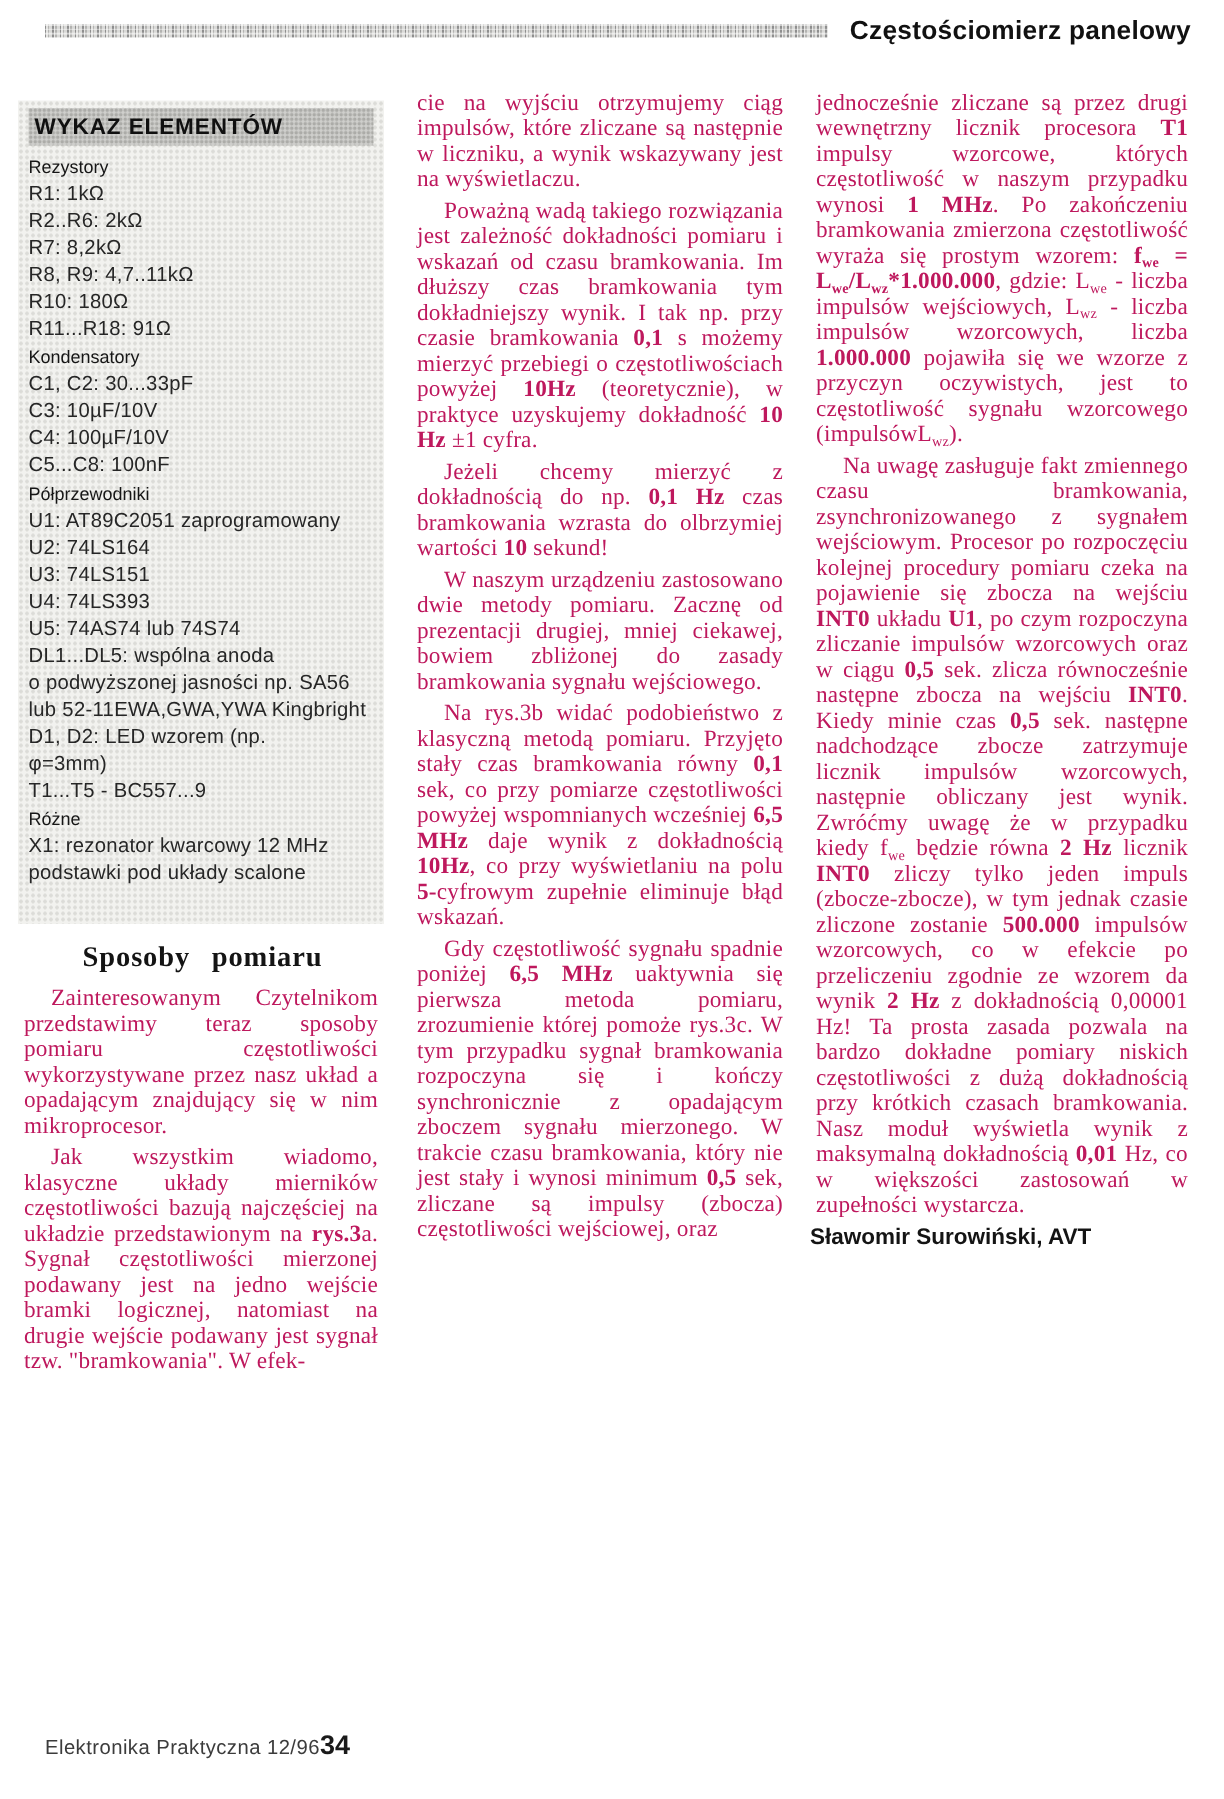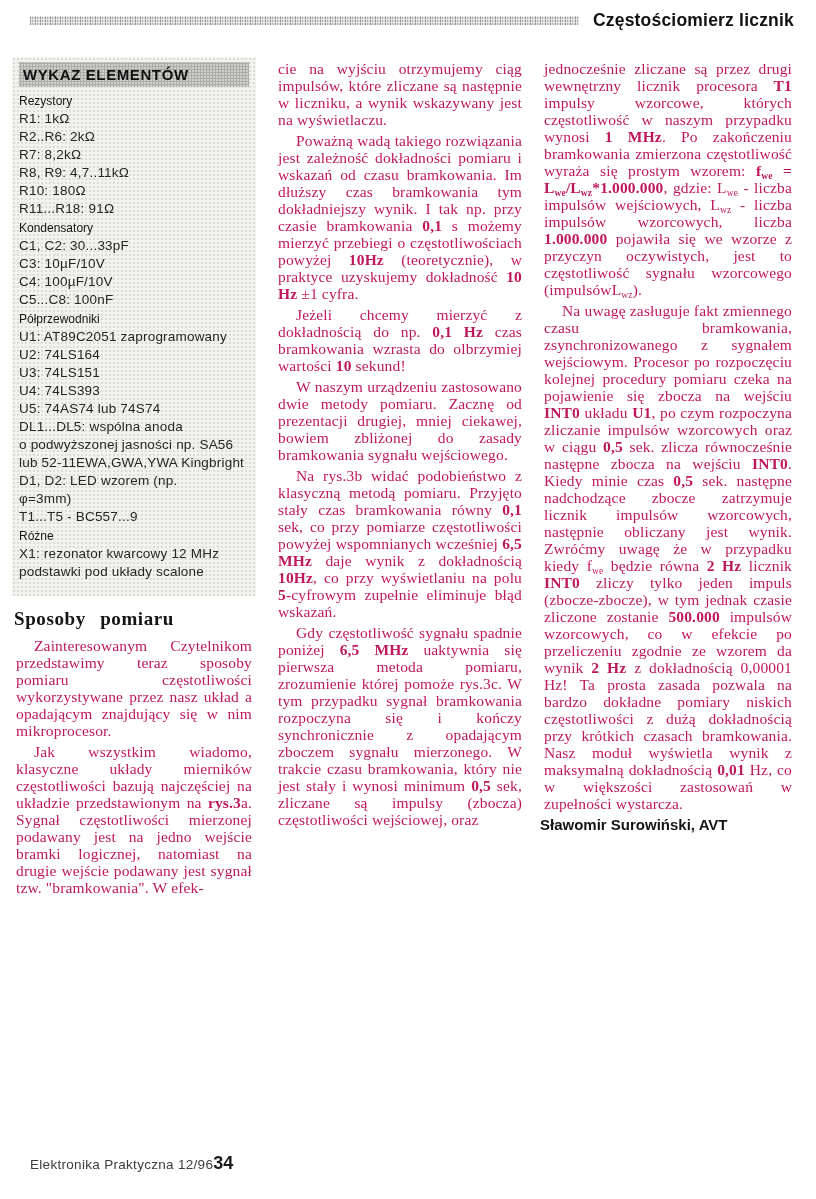--- a/index.html
+++ b/index.html
@@ -27,54 +27,54 @@
   .para{margin:4px;font-size:15.5px;line-height:17px;text-align:justify;
     letter-spacing:.15px;color:#be185d;}
   .para.indent{text-indent:18px;}
   .bold{font-weight:bold;}
   sub{font-size:9.5px;line-height:0;vertical-align:-3px;}
   
   .parts-box{
     background-color:#f2f2ef;
     background-image:radial-gradient(circle, rgba(140,140,132,.22) 1px, transparent 1.45px);
     background-size:4px 4px;
-    padding:5px 7px 15px 7px;margin-top:1px;
+    padding:5px 7px 25px 7px;margin-top:11px;
     font-family:"Liberation Sans",sans-serif;
   }
   .parts-title{
     font-weight:bold;font-size:15px;letter-spacing:.6px;color:#101010;
     background-color:#cfcfcc;
     background-image:radial-gradient(circle, rgba(90,90,85,.3) 1px, transparent 1.4px);
     background-size:3px 3px;
     padding:4px 8px 4px 4px;margin-bottom:5px;
   }
   .parts-heading{font-weight:normal;font-size:12px;line-height:18px;color:#161616;margin-top:1px;}
   .parts-line{font-size:13.5px;line-height:18px;color:#262626;letter-spacing:.2px;}
   
   .section-heading{
     font-family:"Liberation Serif",serif;font-weight:bold;
     font-size:19px;margin:12px 0 7px 2px;color:#141414;
-    letter-spacing:.6px;word-spacing:9px;
+    letter-spacing:.6px;word-spacing:9px;text-align:center;
   }
   
   .byline{font-family:"Liberation Sans",sans-serif;font-weight:bold;
     font-size:15px;line-height:18px;margin-top:2px;color:#141414;}
   
   .page-footer{position:absolute;left:30px;right:24px;top:1153px;
     display:flex;justify-content:flex-start;align-items:baseline;
     font-family:"Liberation Sans",sans-serif;}
   .journal-name{font-size:13.5px;color:#3c3c3c;letter-spacing:.3px;}
   .page-num{font-weight:bold;font-size:18px;color:#1a1a1a;}
 </style>
 </head>
 <body>
 
 <header class="page-header">
   <div class="hatch-rule"></div>
-  <div class="running-title">Częstościomierz licznik</div>
+  <div class="running-title">Częstościomierz panelowy</div>
 </header>
 
 <div class="columns">
   <div class="col">
     <section class="parts-box">
       <div class="parts-title">WYKAZ ELEMENTÓW</div>
       <div id="parts-body">
           <div class="parts-heading">Rezystory</div>
           <div class="parts-line">R1: 1kΩ</div>
           <div class="parts-line">R2..R6: 2kΩ</div>

